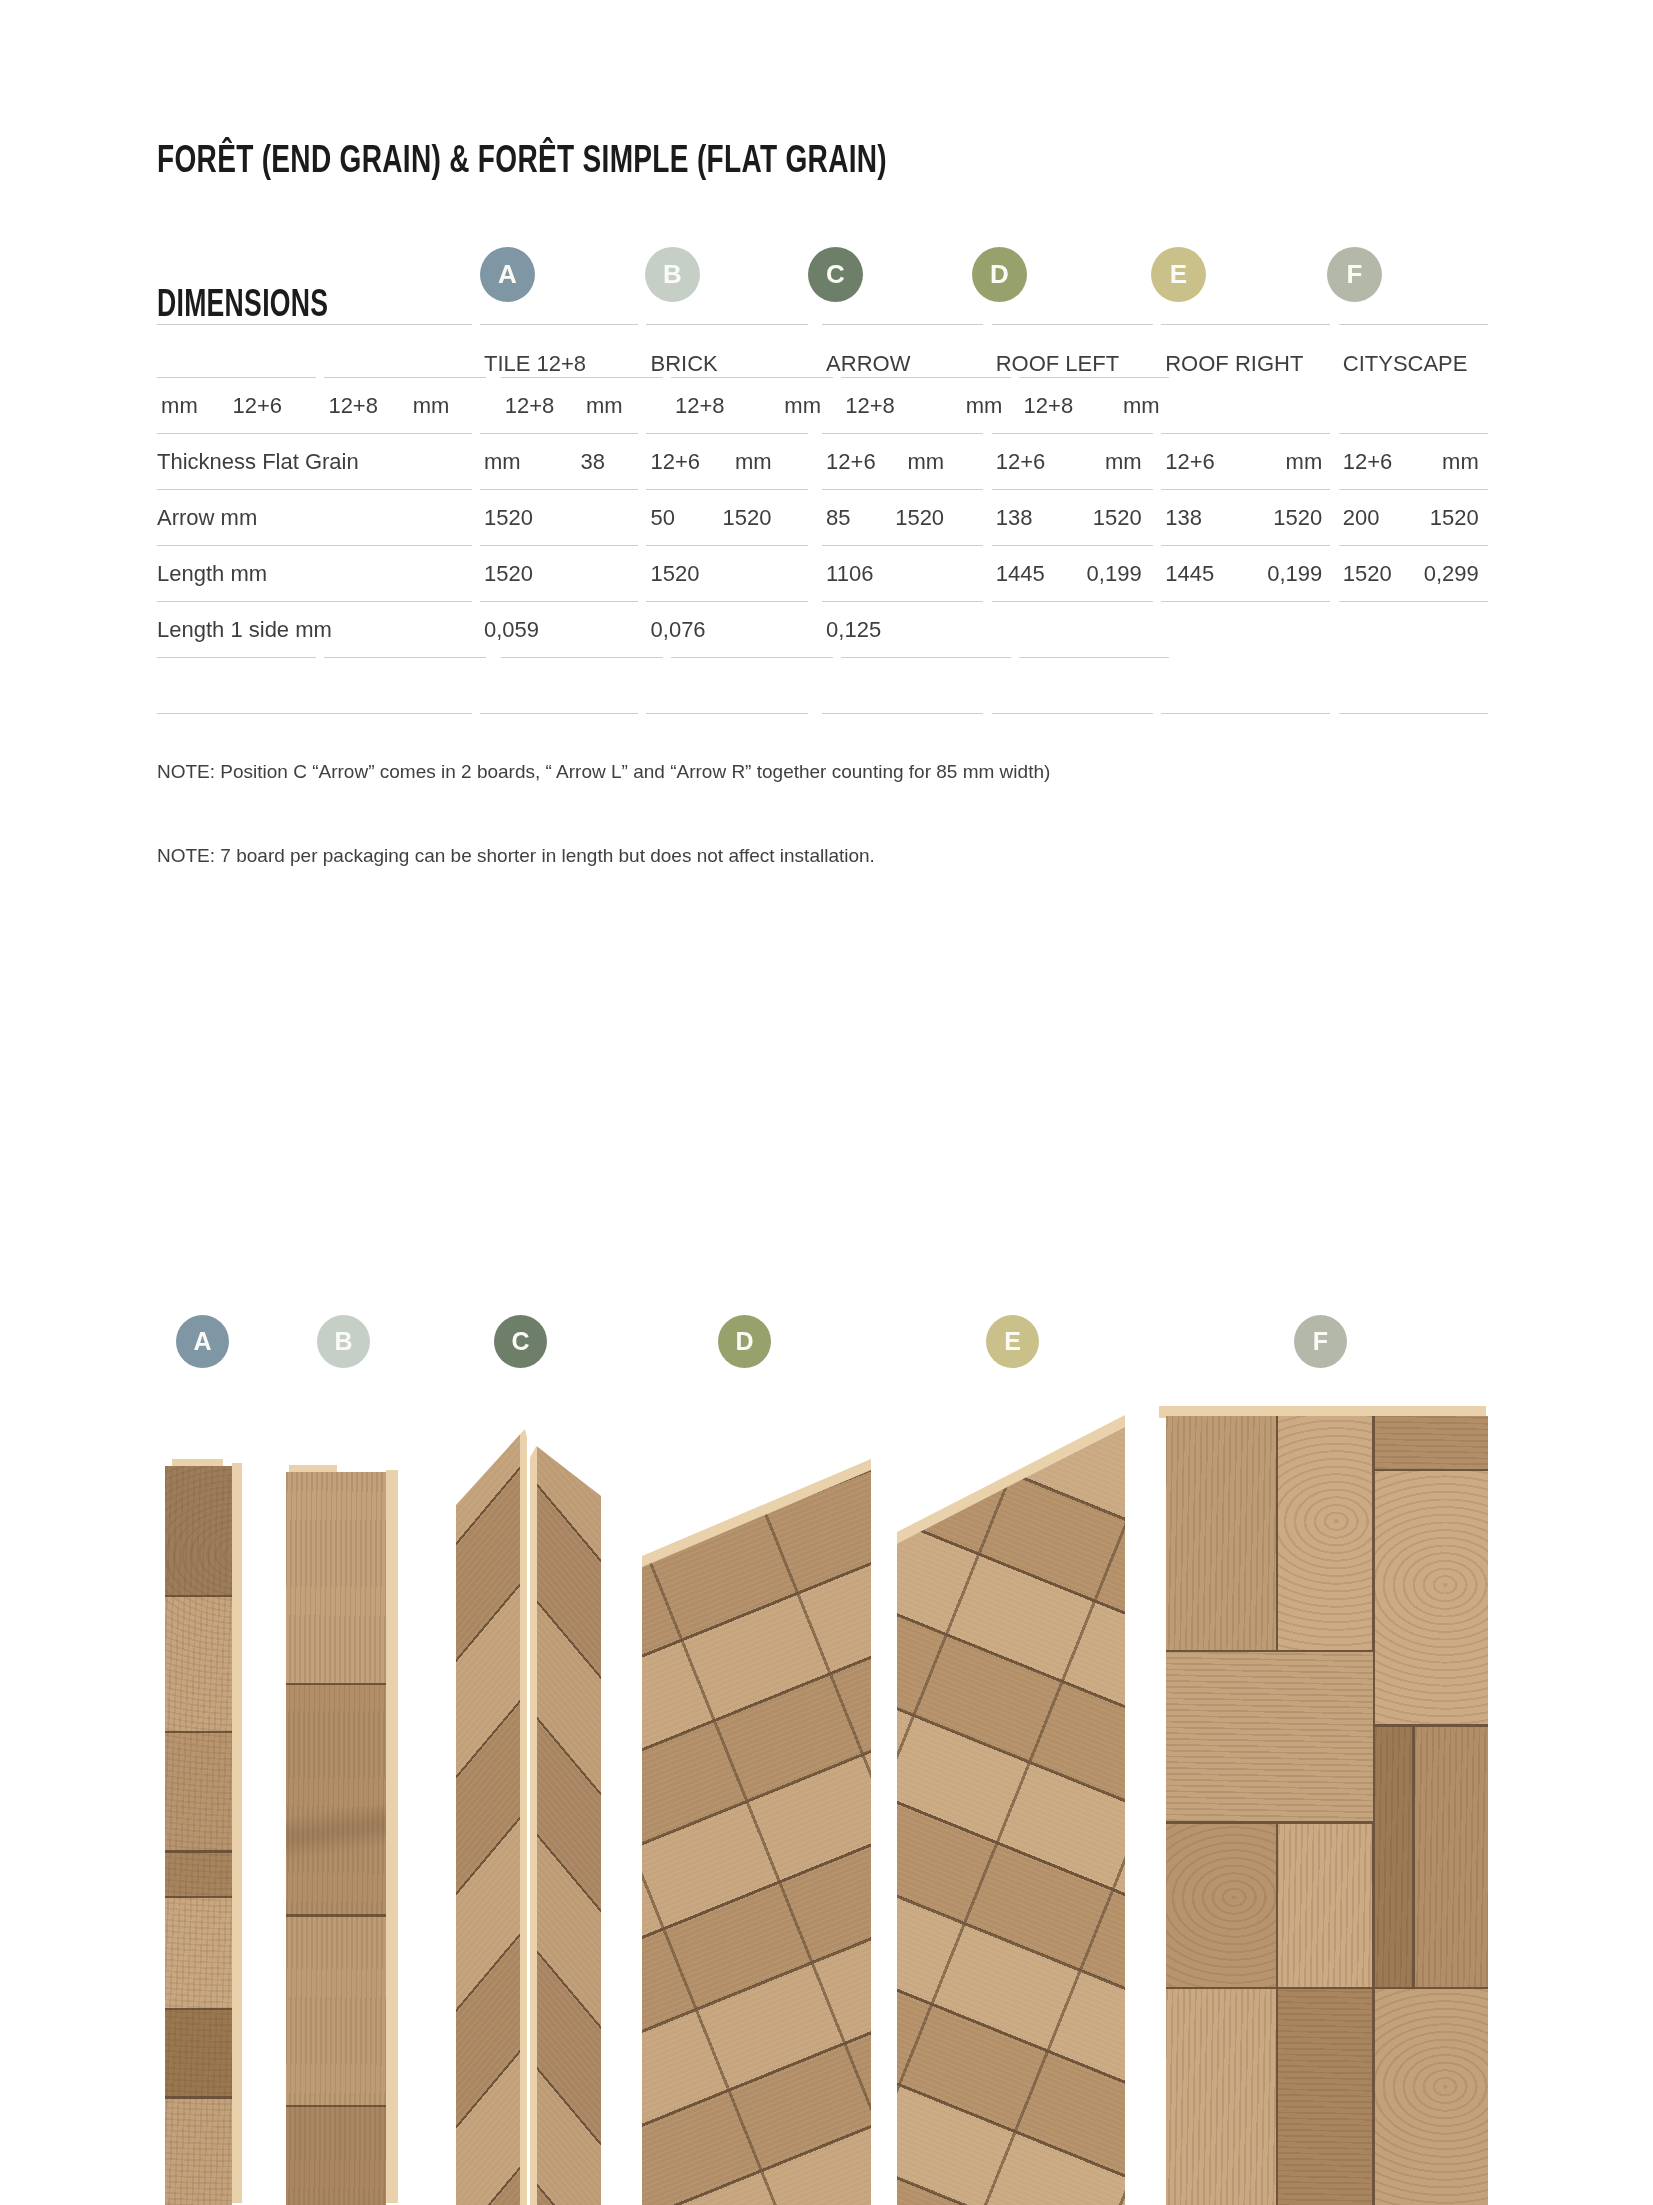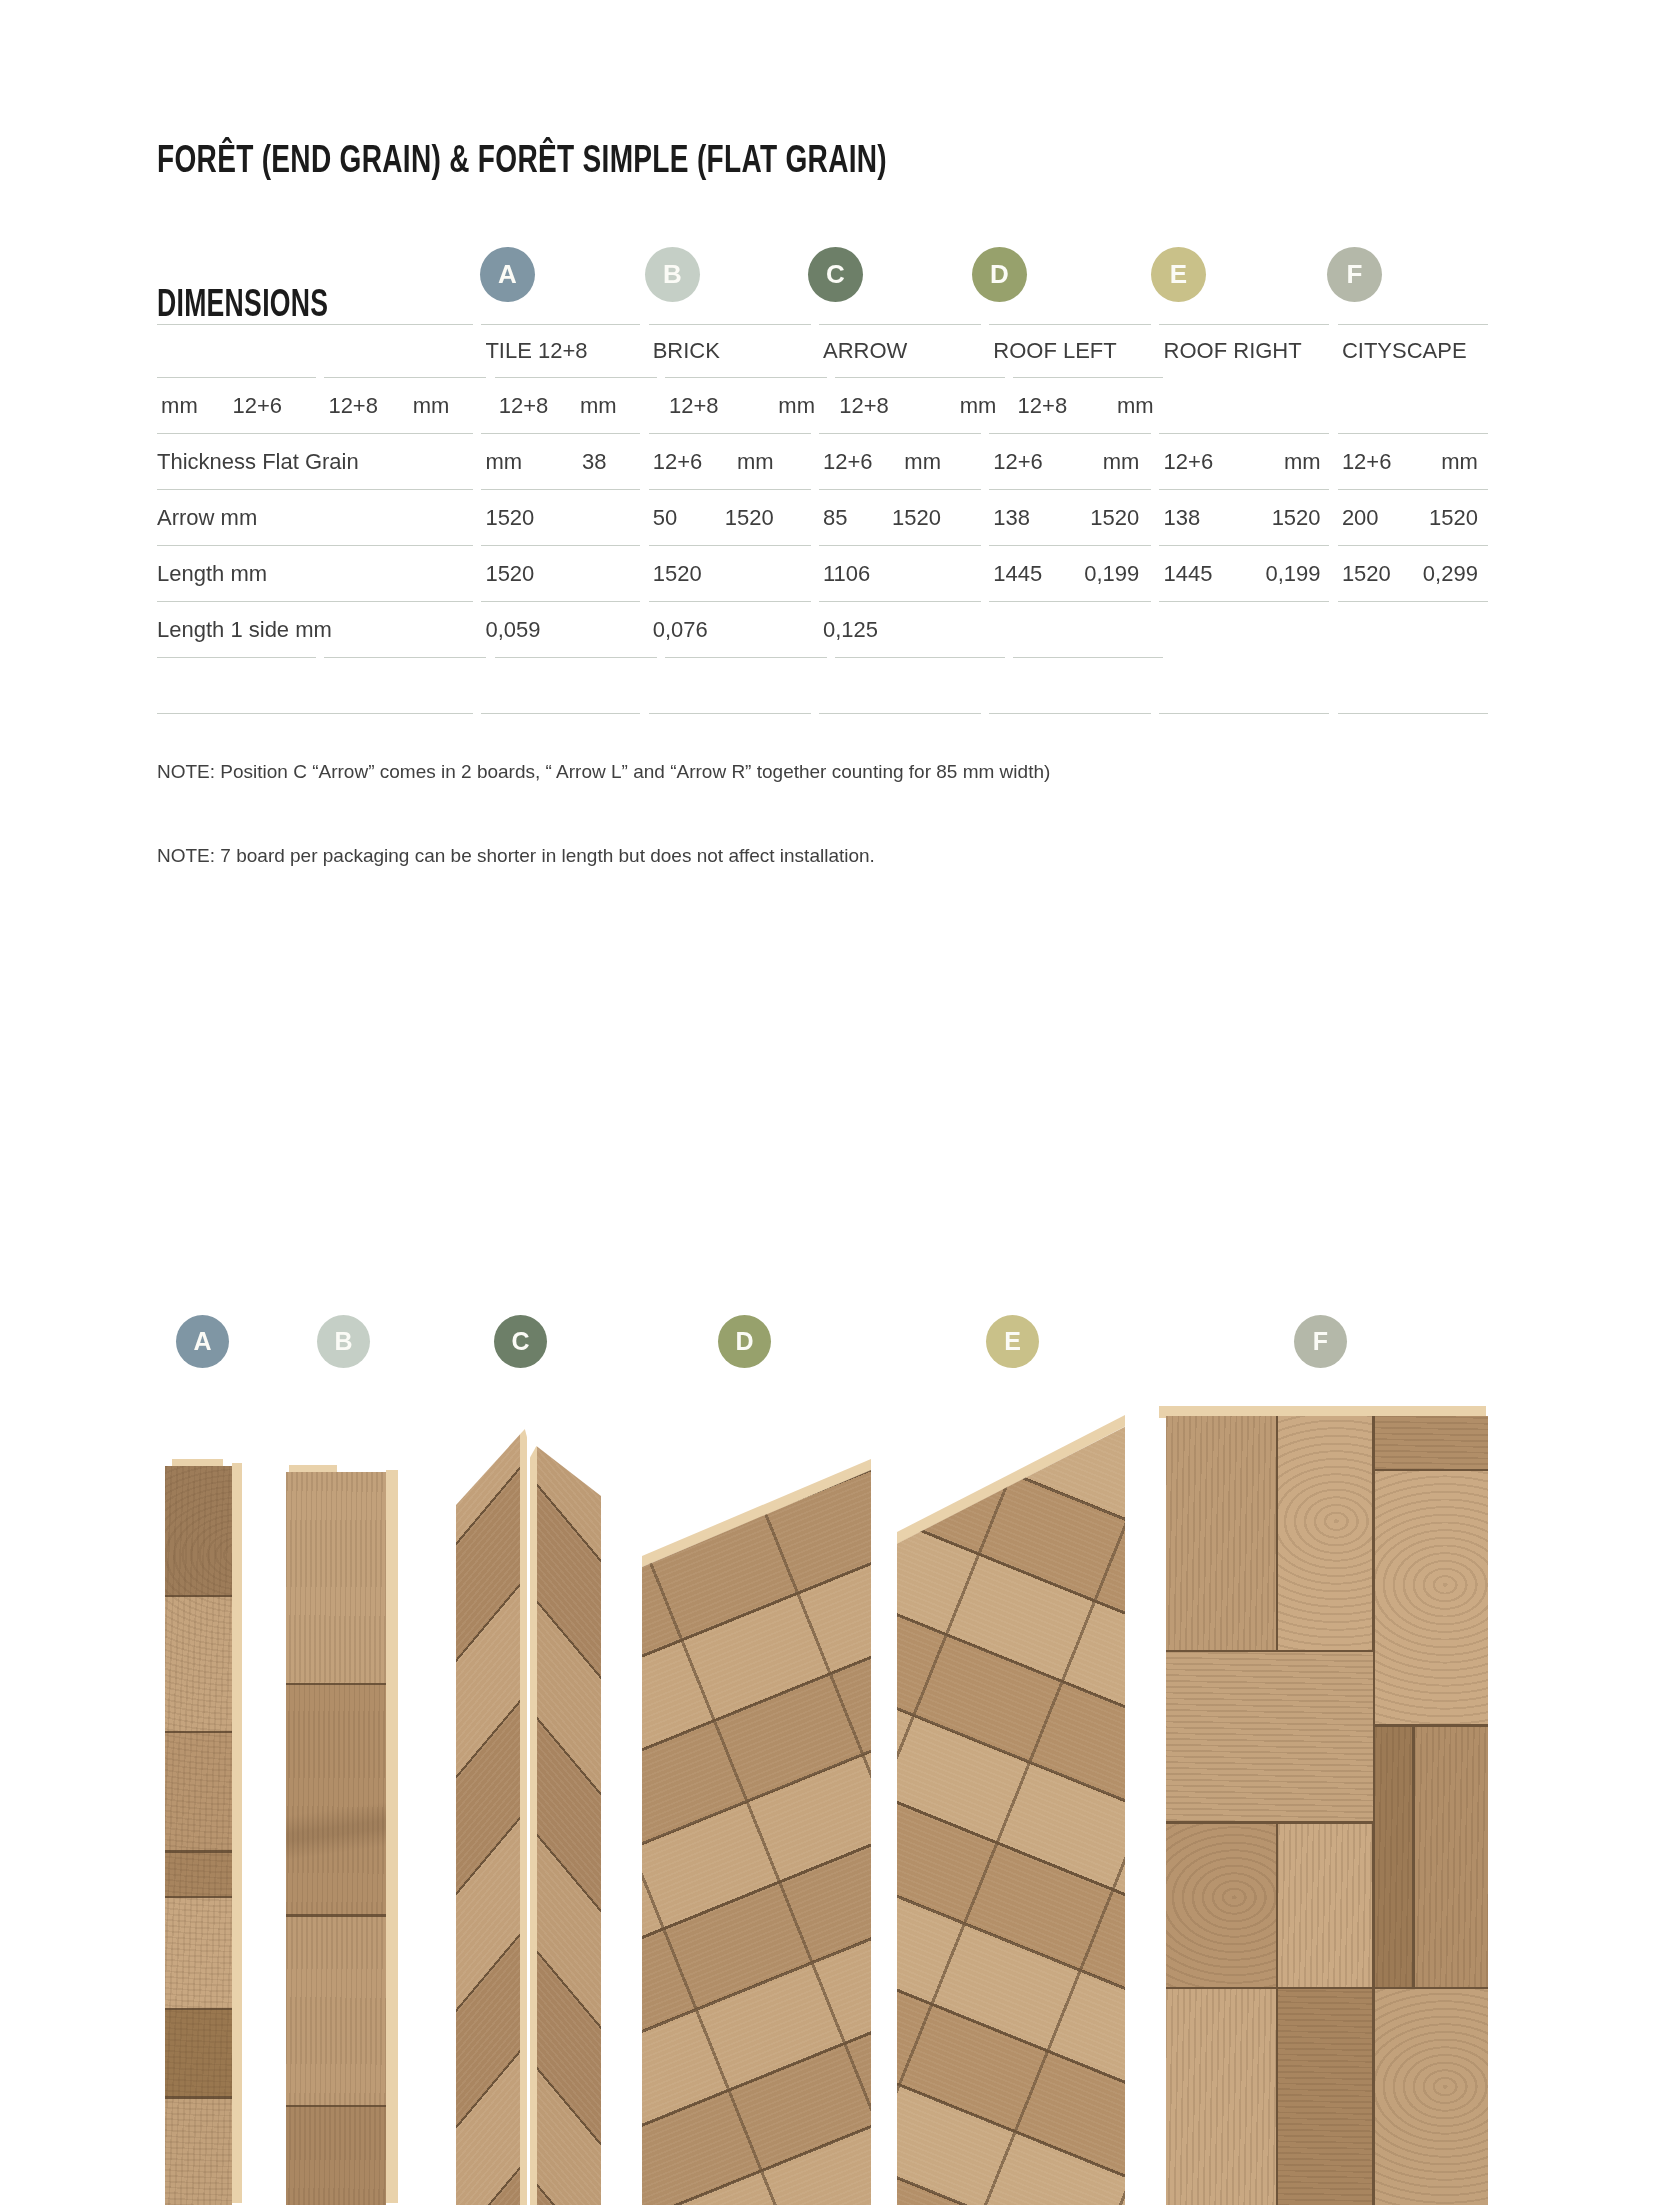--- a/index.html
+++ b/index.html
@@ -27,26 +27,26 @@
   .b2-d{left:718px;}  .b2-e{left:986px;} .b2-f{left:1294px;}
 
   
   .dim-table{position:absolute;left:157px;top:324px;width:1331px;font-size:22px;color:#3e3e3e;}
   .trow{display:flex;column-gap:8.3px;align-items:center;height:56px;}
   .trow.thead{height:53px;}
   .trow.tclose{height:0;}
   .tcell{border-top:1.7px solid #c9cfc9;height:100%;display:flex;align-items:center;box-sizing:border-box;}
   .tclose .tcell{height:0;}
   .c-label{width:316px;}
-  .c-a{width:159px;} .c-b{width:162px;} .c-c{width:162px;}
+  .c-a{width:159px;} .c-b{width:162px;} .c-c{width:162px;margin-left:6px;}
   .c-d{width:162px;} .c-e{width:170px;} .c-f{width:150px;}
   .cellpair{display:flex;justify-content:space-between;padding-left:4.1px;}
   .c-a .cellpair{width:121px;} .c-b .cellpair{width:121px;} .c-c .cellpair{width:118px;}
   .c-d .cellpair{width:146px;} .c-e .cellpair{width:157px;} .c-f .cellpair{width:136px;}
-  .thead .tcell{font-size:22px;color:#3e3e3e;}
+  .thead .tcell{font-size:22px;color:#3e3e3e;align-items:flex-end;}
 
   
   .note{position:absolute;left:157px;font-size:19px;color:#404040;white-space:nowrap;}
   .note1{top:742px;} .note2{top:826px;}
 
   
   .wood{position:absolute;left:0;top:1406px;width:1654px;height:800px;}
   .wood > div{position:absolute;}
   .edge{background:#e9d2ab;}
 

